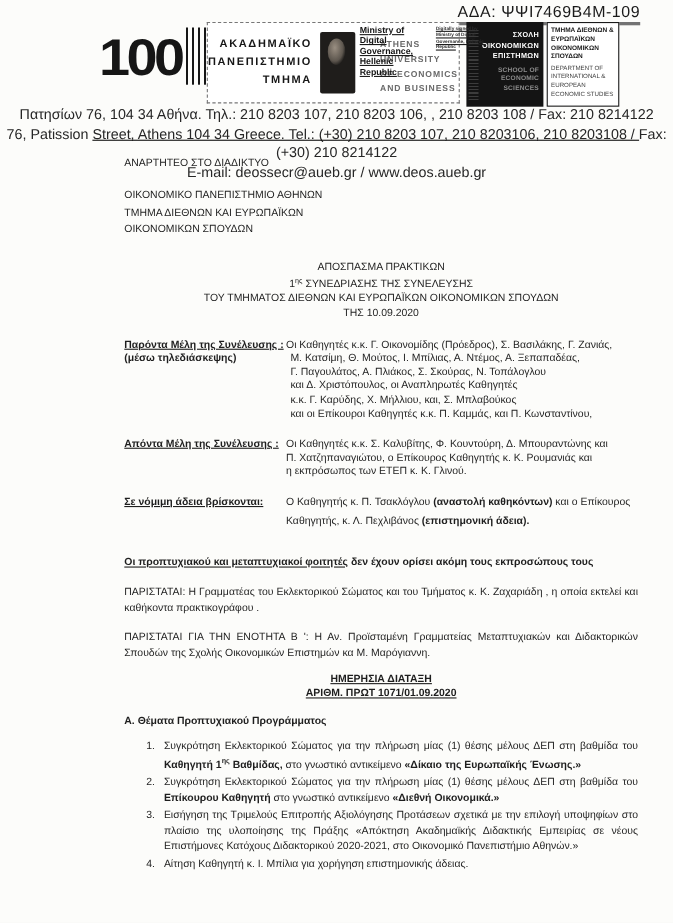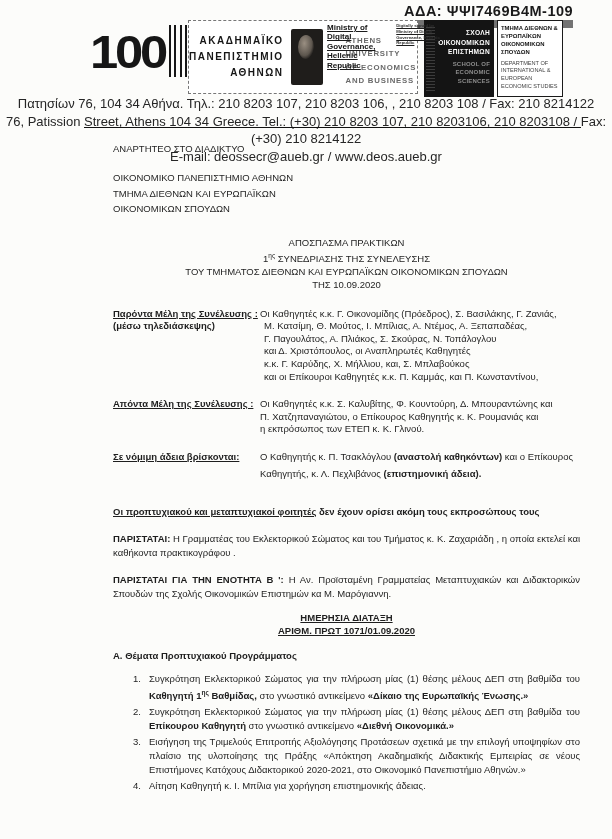--- a/index.html
+++ b/index.html
@@ -3,22 +3,22 @@
 <meta charset="utf-8">
 <style>
   html,body{margin:0;padding:0;background:#e8e8e8;}
   .page{
     position:relative;width:612px;height:839px;margin:0 auto;
     background:#fcfcfa;color:#1c1c1c;overflow:hidden;
     font-family:"Liberation Sans", sans-serif;
   }
   
   .ada{
-    position:absolute;top:3px;left:404px;font-size:14.5px;font-weight:700;
-    letter-spacing:.5px;color:#1a1a1a;border-bottom:8px solid #737373;padding-bottom:1px;
+    position:absolute;top:3px;left:416px;font-size:14.5px;font-weight:400;
+    letter-spacing:.5px;color:#1a1a1a;border-bottom:3px solid #737373;padding-bottom:1px;
     white-space:nowrap;
   }
   
   .logo100{
     position:absolute;left:90px;top:22px;height:58px;display:flex;align-items:center;
     font-weight:900;font-size:47px;color:#161616;letter-spacing:-3px;
     transform:scaleX(1.08);transform-origin:left center;
   }
   .logo100 .bars{
     width:22px;height:52px;margin-left:4px;
@@ -82,21 +82,21 @@
   .memberRow .mLabel{width:147px;flex:none;font-weight:bold;}
   .memberRow .mLabel .u{text-decoration:underline;}
   .memberRow .mBody{flex:1;}
   .present{margin-top:17px;}
   .present .mBody div + div{padding-left:4px;}
   .absent{margin-top:15px;}
   .leave{margin-top:13px;line-height:16.5px;}
   .students{margin-top:23px;font-weight:bold;line-height:13px;}
   .students .u{text-decoration:underline;}
   .attend{margin-top:14px;line-height:13.6px;text-align:justify;}
-  .attend .lbl{font-weight:bold;}
+  .attend .lbl{font-weight:normal;}
   .agendaHead{margin-top:11px;text-align:center;font-weight:bold;line-height:13px;}
   .agendaHead .u{text-decoration:underline;}
   .sectionA{margin-top:13px;font-weight:bold;}
   .list{margin-top:11px;padding-left:20px;}
   .item{display:flex;line-height:13.9px;margin-bottom:2px;}
   .item .num{width:16px;flex:none;}
   .item .txt{flex:1;text-align:justify;}
   b,.b{font-weight:bold;}
   sup{font-size:6.5px;}
 </style>
@@ -109,21 +109,21 @@
 
   <div class="logo100">
     <span>100</span>
     <span class="bars"></span>
   </div>
 
   <div class="unibox">
     <div class="uniGr">
       <div>ΑΚΑΔΗΜΑΪΚΟ</div>
       <div>ΠΑΝΕΠΙΣΤΗΜΙΟ</div>
-      <div>ΑΘΗΝΩΝ</div>
+      <div>ΤΜΗΜΑ</div>
     </div>
     <div class="emblem"></div>
     <div class="uniEn">
       <div>ATHENS UNIVERSITY</div>
       <div>OF ECONOMICS</div>
       <div>AND BUSINESS</div>
     </div>
   </div>
 
   <div class="stamp">

